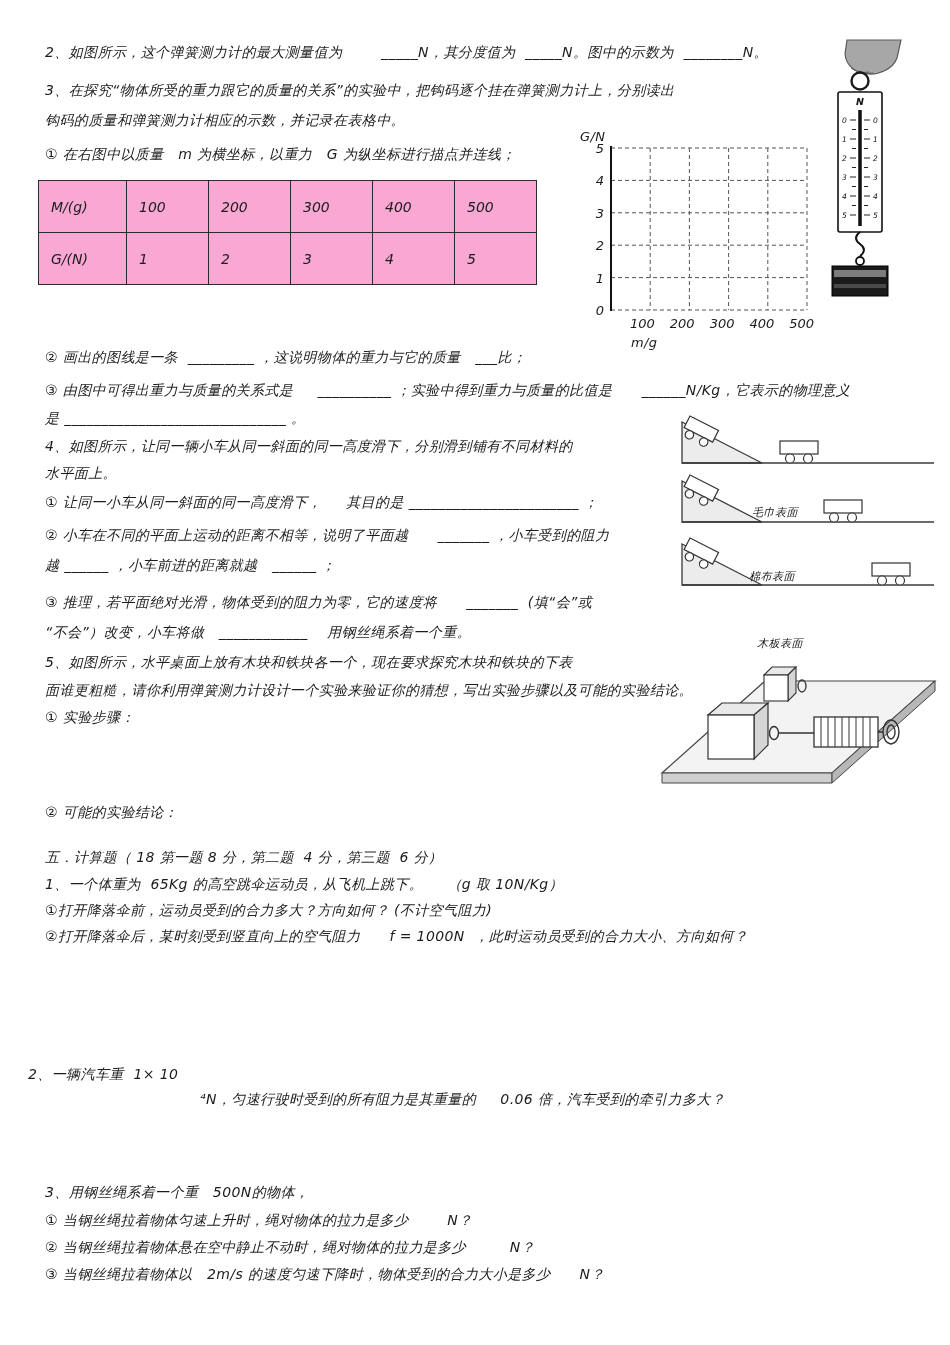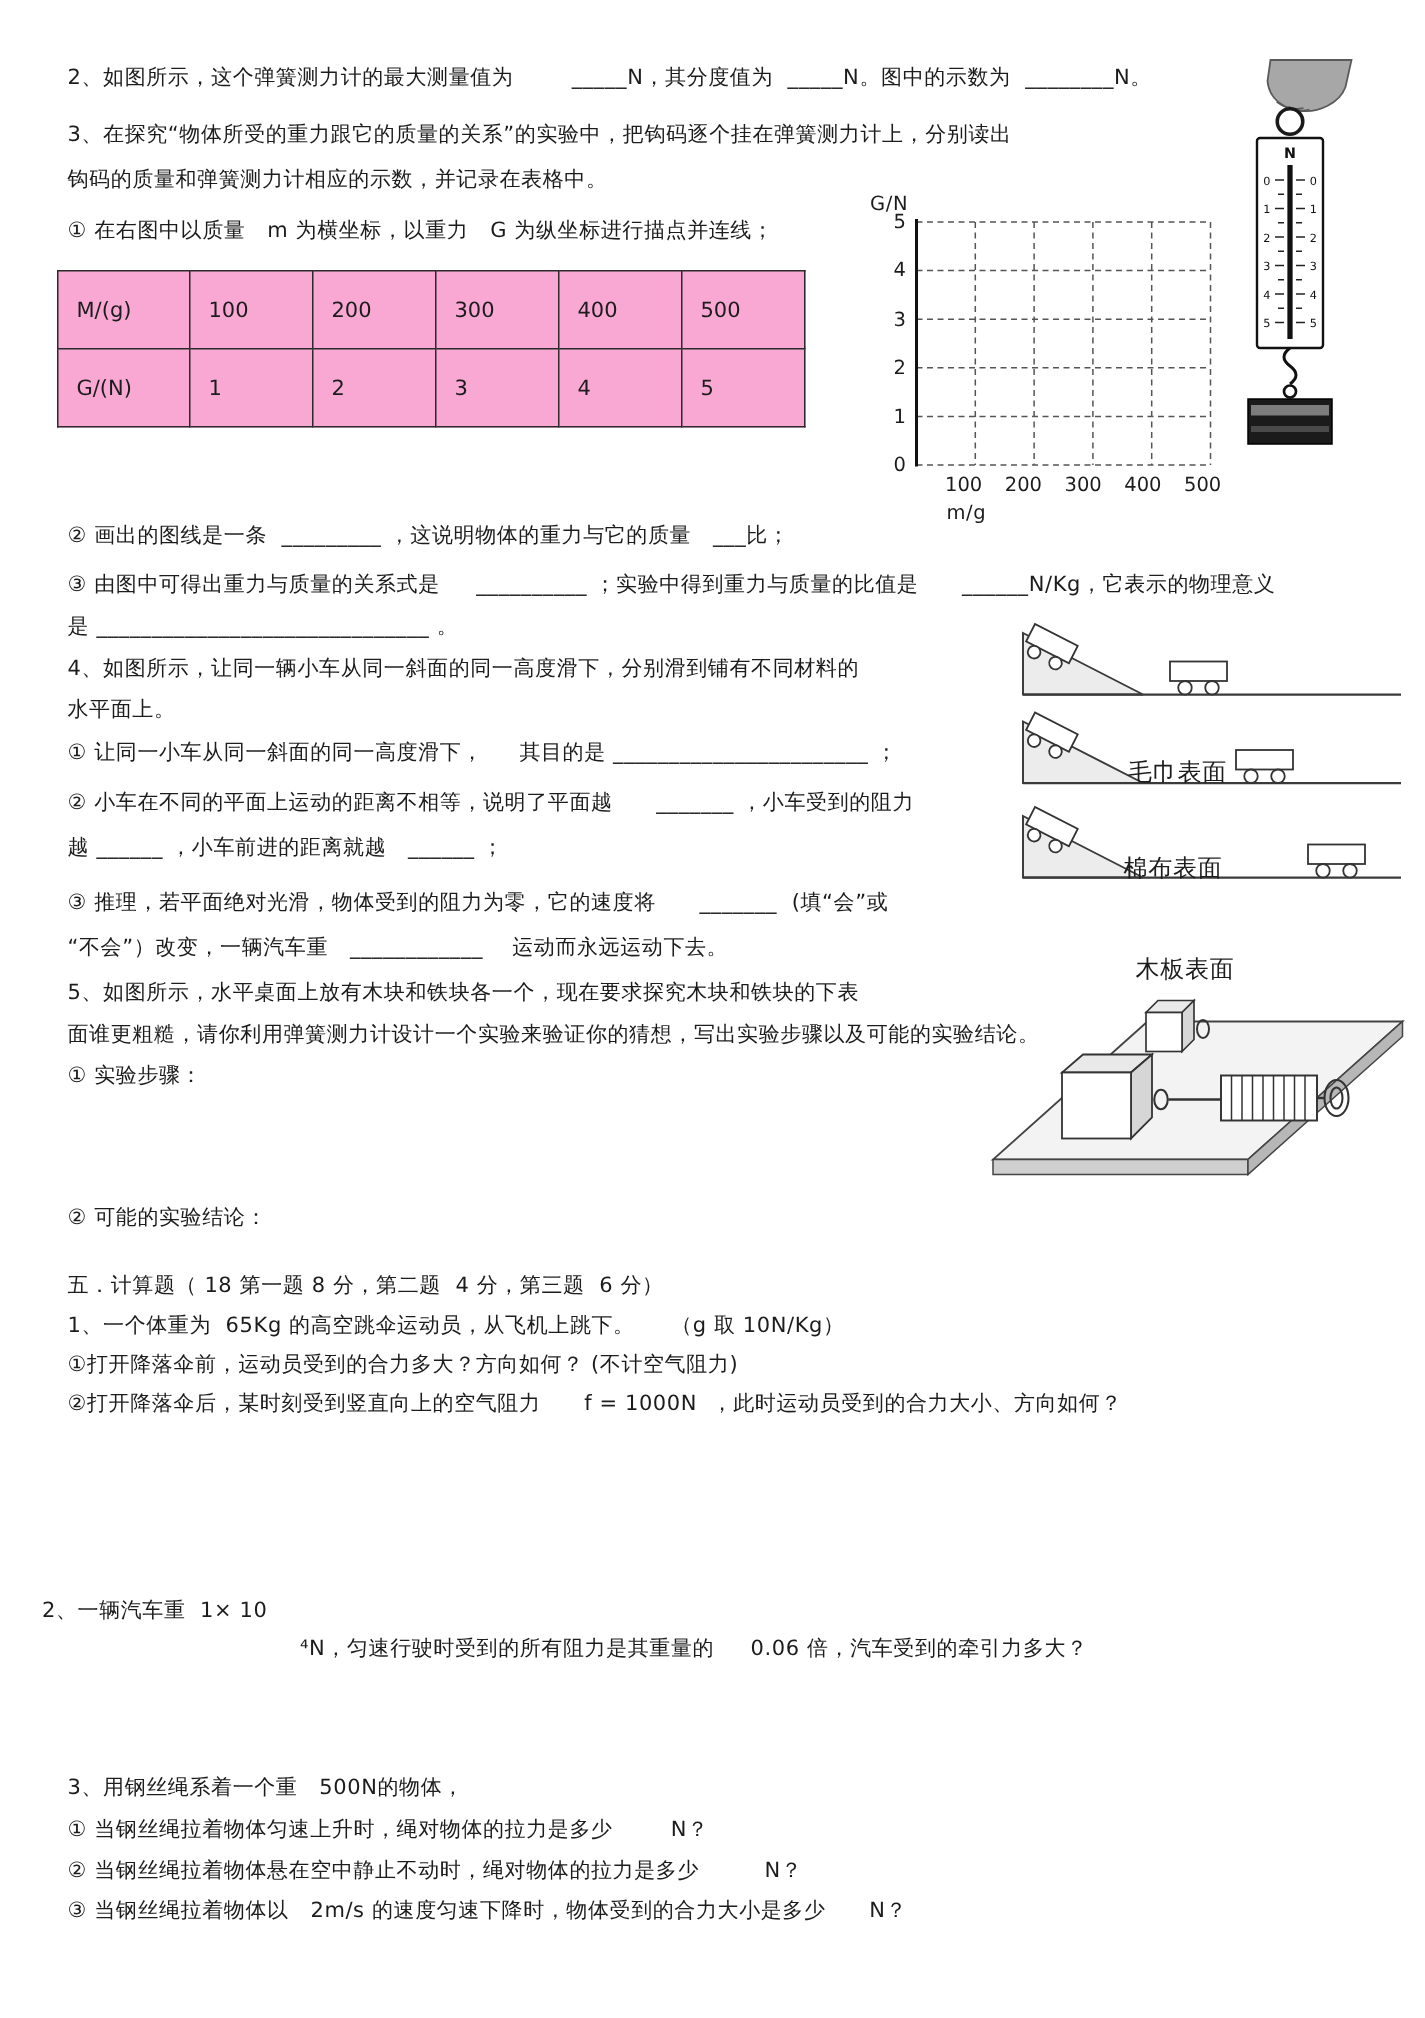--- a/index.html
+++ b/index.html
@@ -1,52 +1,52 @@
 <!DOCTYPE html>
 <html><head>
 <meta charset="utf-8">
 <style>
   * { margin:0; padding:0; box-sizing:border-box; }
   html,body { background:#ffffff; }
   .page {
     position:relative; width:950px; height:1345px; background:#fff;
     font-family:"DejaVu Sans","Liberation Sans",sans-serif;
-    color:#1c1c1c; font-size:14px; overflow:hidden;
+    color:#1c1c1c; font-size:14px; overflow:hidden;font-style:italic;
   }
   .line { position:absolute; white-space:pre; line-height:1.35; letter-spacing:0.4px; }
   .data-table { position:absolute; border-collapse:collapse; background:#f9a8d4; }
   .data-table td {
     border:1px solid #2b2b2b; height:52px; width:82px;
     padding-left:12px; font-size:14px; vertical-align:middle;
   }
   .data-table td.first { width:88px; }
   .ytick { position:absolute; width:20px; text-align:right; font-size:13px; }
   .xtick-row { position:absolute; display:flex; gap:15px; font-size:13px; }
-  .diagram-label { position:absolute; font-size:16px; letter-spacing:0.5px; }
+  .diagram-label { position:absolute; font-size:11px; letter-spacing:0.5px; }
   svg { position:absolute; overflow:visible; }
 </style>
 </head>
 <body>
 
 <div class="page">
 
   <div class="line" style="top:43px;left:45px;">2、如图所示，这个弹簧测力计的最大测量值为        _____N，其分度值为  _____N。图中的示数为  ________N。</div>
   <div class="line" style="top:81px;left:45px;">3、在探究“物体所受的重力跟它的质量的关系”的实验中，把钩码逐个挂在弹簧测力计上，分别读出</div>
   <div class="line" style="top:111px;left:45px;">钩码的质量和弹簧测力计相应的示数，并记录在表格中。</div>
   <div class="line" style="top:145px;left:45px;">① 在右图中以质量   m 为横坐标，以重力   G 为纵坐标进行描点并连线；</div>
   <div class="line" style="top:348px;left:45px;">② 画出的图线是一条  _________ ，这说明物体的重力与它的质量   ___比；</div>
   <div class="line" style="top:381px;left:45px;">③ 由图中可得出重力与质量的关系式是     __________ ；实验中得到重力与质量的比值是      ______N/Kg，它表示的物理意义</div>
   <div class="line" style="top:409px;left:45px;">是 ______________________________ 。</div>
   <div class="line" style="top:437px;left:45px;">4、如图所示，让同一辆小车从同一斜面的同一高度滑下，分别滑到铺有不同材料的</div>
   <div class="line" style="top:464px;left:45px;">水平面上。</div>
   <div class="line" style="top:493px;left:45px;">① 让同一小车从同一斜面的同一高度滑下，     其目的是 _______________________ ；</div>
   <div class="line" style="top:526px;left:45px;">② 小车在不同的平面上运动的距离不相等，说明了平面越      _______ ，小车受到的阻力</div>
   <div class="line" style="top:556px;left:45px;">越 ______ ，小车前进的距离就越   ______ ；</div>
   <div class="line" style="top:593px;left:45px;">③ 推理，若平面绝对光滑，物体受到的阻力为零，它的速度将      _______  (填“会”或</div>
-  <div class="line" style="top:623px;left:45px;">“不会”）改变，一辆汽车重   ____________    运动而永远运动下去。</div>
+  <div class="line" style="top:623px;left:45px;">“不会”）改变，小车将做   ____________    用钢丝绳系着一个重。</div>
   <div class="line" style="top:653px;left:45px;">5、如图所示，水平桌面上放有木块和铁块各一个，现在要求探究木块和铁块的下表</div>
   <div class="line" style="top:681px;left:45px;">面谁更粗糙，请你利用弹簧测力计设计一个实验来验证你的猜想，写出实验步骤以及可能的实验结论。</div>
   <div class="line" style="top:708px;left:45px;">① 实验步骤：</div>
   <div class="line" style="top:803px;left:45px;">② 可能的实验结论：</div>
   <div class="line" style="top:848px;left:45px;">五．计算题（ 18 第一题 8 分，第二题  4 分，第三题  6 分）</div>
   <div class="line" style="top:875px;left:45px;">1、一个体重为  65Kg 的高空跳伞运动员，从飞机上跳下。     （g 取 10N/Kg）</div>
   <div class="line" style="top:901px;left:45px;">①打开降落伞前，运动员受到的合力多大？方向如何？ (不计空气阻力)</div>
   <div class="line" style="top:927px;left:45px;">②打开降落伞后，某时刻受到竖直向上的空气阻力      f = 1000N  ，此时运动员受到的合力大小、方向如何？</div>
   <div class="line" style="top:1065px;left:28px;">2、一辆汽车重  1× 10</div>
   <div class="line" style="top:1090px;left:200px;">⁴N，匀速行驶时受到的所有阻力是其重量的     0.06 倍，汽车受到的牵引力多大？</div>

